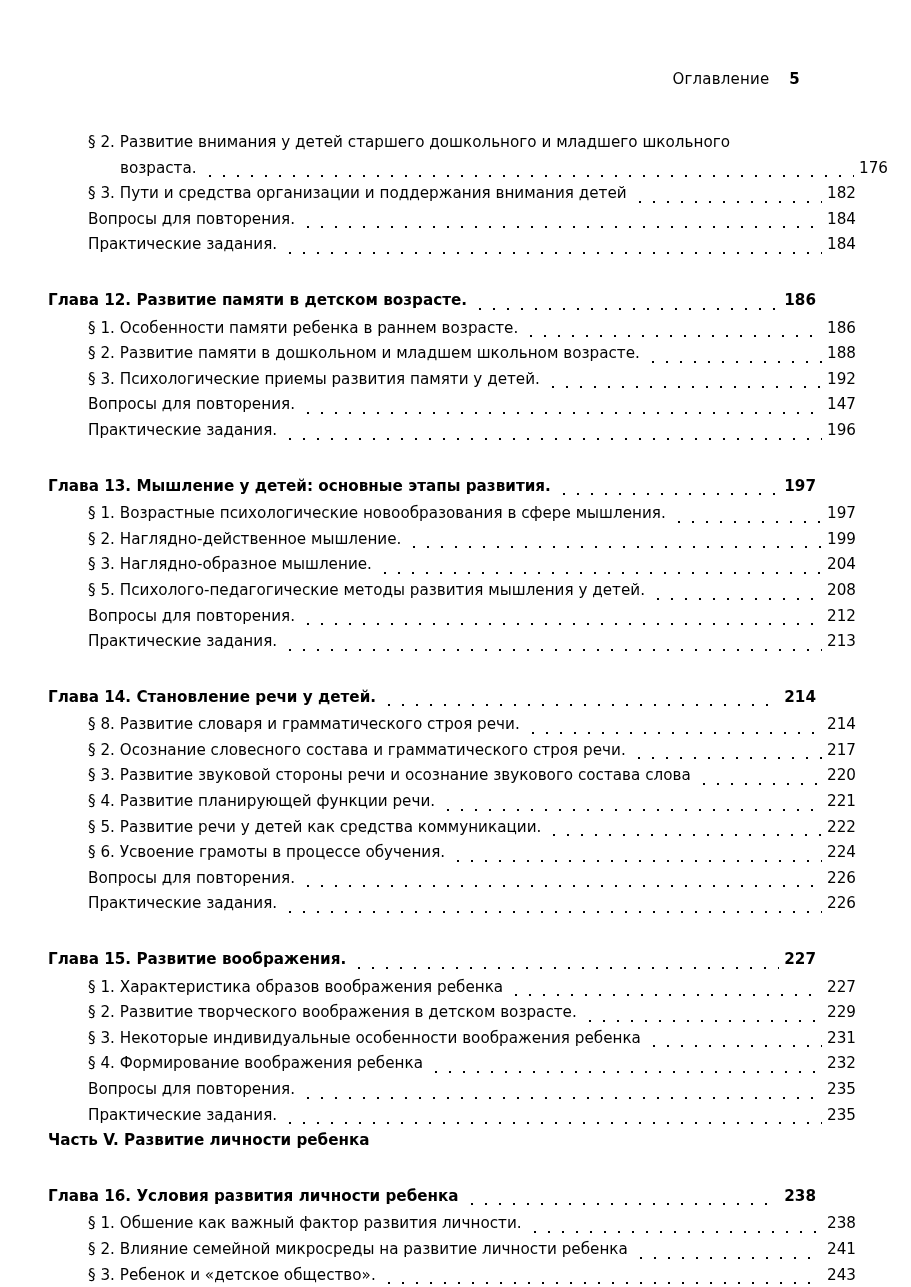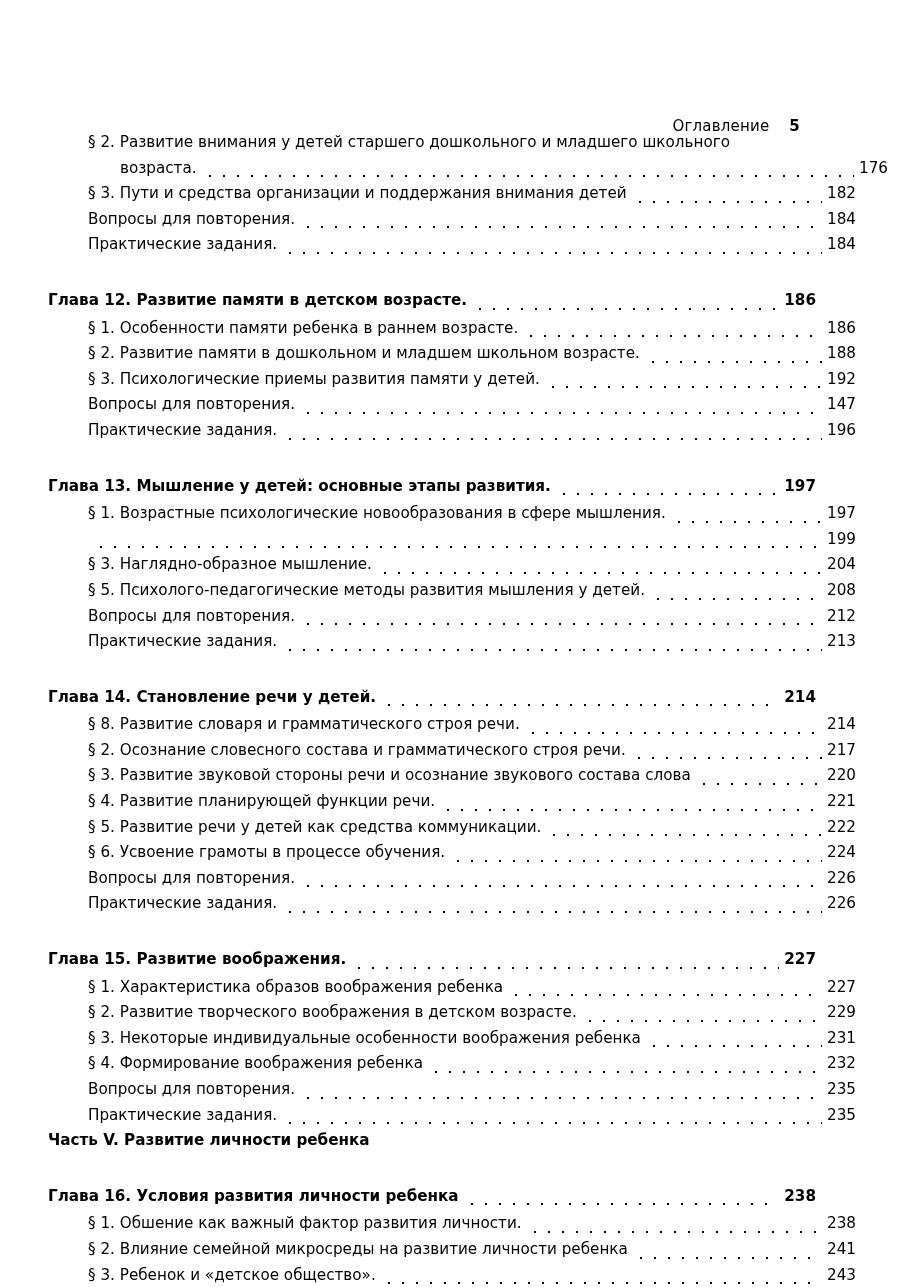--- a/index.html
+++ b/index.html
@@ -25,21 +25,20 @@
   .running-head {
     position: absolute;
     top: 70px;
     right: 111px;
     display: flex;
     align-items: flex-end;
     gap: 20px;
     font-size: 15px;
     letter-spacing: 0.2px;
     white-space: nowrap;
-    margin-top: 47px;
   }
   .running-head .rh-title { font-weight: 400; }
   .running-head .rh-folio { font-weight: 700; }
 
   
   .toc {
     position: absolute;
     top: 130px;
     left: 48px;
     width: 768px;
@@ -177,20 +176,21 @@
         <span class="label">Глава 13. Мышление у детей: основные этапы развития.</span>
         <span class="leader"></span>
         <span class="folio">197</span>
       </div>
       <div class="entry lvl-section">
         <span class="label">§ 1. Возрастные психологические новообразования в сфере мышления.</span>
         <span class="leader"></span>
         <span class="folio">197</span>
       </div>
       <div class="entry lvl-section">
+        <span class="label">§ 2. Наглядно-действенное мышление.</span>
         <span class="leader"></span>
         <span class="folio">199</span>
       </div>
       <div class="entry lvl-section">
         <span class="label">§ 3. Наглядно-образное мышление.</span>
         <span class="leader"></span>
         <span class="folio">204</span>
       </div>
       <div class="entry lvl-section">
         <span class="label">§ 5. Психолого-педагогические методы развития мышления у детей.</span>

